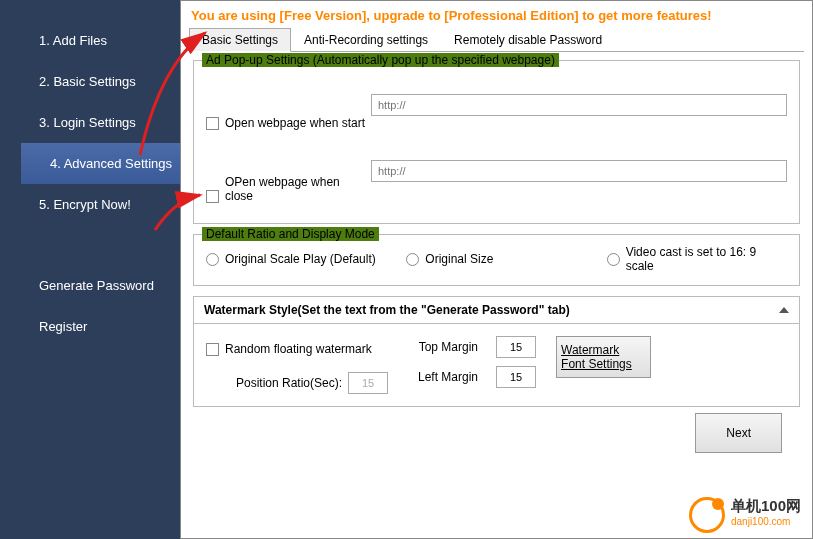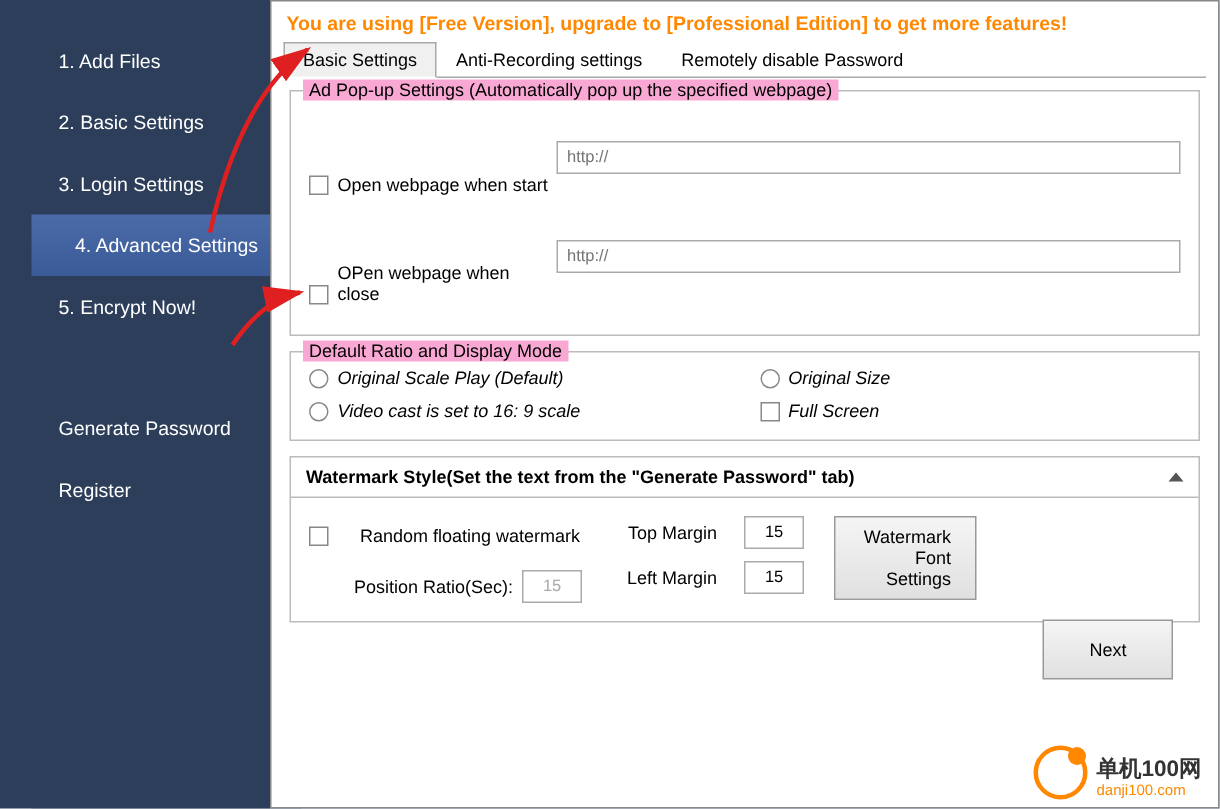--- a/index.html
+++ b/index.html
@@ -9,46 +9,46 @@
 .sidebar-item.active { background: linear-gradient(to bottom, #4a6ba8, #3a5a98); text-align: center; }
 .sidebar-item.active::after { content: ''; position: absolute; right: -1px; top: 50%; transform: translateY(-50%); width: 0; height: 0; border-top: 8px solid transparent; border-bottom: 8px solid transparent; border-right: 10px solid #fff; }
 .sidebar-gap { height: 40px; }
 .main { position: absolute; left: 180px; top: 0; width: 633px; height: 539px; background: #fff; border: 1px solid #888; }
 .banner { color: #ff8800; font-size: 13px; font-weight: bold; padding: 7px 10px 4px 10px; }
 .tabs { display: flex; border-bottom: 1px solid #aaa; margin: 0 8px; }
 .tab { font-size: 12px; padding: 4px 12px; border: 1px solid transparent; border-bottom: none; cursor: pointer; position: relative; top: 1px; }
 .tab.active { border: 1px solid #aaa; border-bottom: 1px solid #fff; background: #f0f0f0; }
 .content { padding: 8px 12px; }
 .fieldset { border: 1px solid #bbb; margin-bottom: 10px; padding: 10px 12px 12px 12px; position: relative; }
-.fieldset-title { position: absolute; top: -8px; left: 8px; background: #f9a8d4; padding: 0 4px; font-size: 12px; }
-.row { display: flex; align-items: center; margin: 6px 0; gap: 15px; }
+.fieldset-title { position: absolute; top: -8px; left: 8px; background: #4d7c0f; padding: 0 4px; font-size: 12px; }
+.row { display: flex; align-items: center; margin: 6px 0; }
 .checkbox { width: 13px; height: 13px; border: 1px solid #888; background: #fff; margin-right: 6px; flex-shrink: 0; }
 .radio { width: 13px; height: 13px; border: 1px solid #888; border-radius: 50%; background: #fff; margin-right: 6px; flex-shrink: 0; }
 .label { font-size: 12px; }
 .text-input { border: 1px solid #aaa; height: 22px; padding: 0 6px; font-size: 11px; color: #aaa; flex: 1; }
 .text-input.small { width: 40px; flex: none; text-align: center; color: #000; }
 .text-input.small.disabled { color: #aaa; }
 .popup-row { display: flex; align-items: center; margin: 8px 0; }
 .popup-label { width: 165px; display: flex; align-items: flex-end; margin-top: 37px; }
-.ratio-grid { display: grid; grid-template-columns: 1fr 1fr; gap: 8px 20px; font-style: italic; }
+.ratio-grid { display: grid; grid-template-columns: 1fr 1fr 1fr; gap: 8px 20px; }
 .ratio-cell { display: flex; align-items: center; }
 .accordion { border: 1px solid #bbb; }
 .accordion-header { display: flex; align-items: center; justify-content: space-between; padding: 6px 10px; font-size: 12px; font-weight: bold; border-bottom: 1px solid #bbb; cursor: pointer; }
 .accordion-arrow { width: 0; height: 0; border-left: 5px solid transparent; border-right: 5px solid transparent; border-bottom: 6px solid #555; }
 .accordion-body { padding: 12px; display: flex; gap: 20px; }
 .wm-left { display: flex; flex-direction: column; gap: 10px; }
 .wm-right { display: flex; flex-direction: column; gap: 8px; }
 .wm-field { display: flex; align-items: center; gap: 18px; justify-content: flex-end; }
 .wm-field .label { width: 70px; text-align: right; }
 .btn { background: linear-gradient(to bottom, #f5f5f5, #e0e0e0); border: 1px solid #999; padding: 6px 14px; font-size: 12px; cursor: pointer; }
 .btn.big { padding: 12px 30px; }
 .next-btn { position: absolute; right: 30px; bottom: 85px; }
-.wm-font-btn { width: 95px; text-align: right; padding: 6px 16px; }
+.wm-font-btn { width: 95px; text-align: left; padding: 6px 4px; text-decoration: underline; }
 .red-arrow { position: absolute; pointer-events: none; }
-.logo { position: absolute; right: 12px; bottom: 6px; display: flex; align-items: flex-end; gap: 6px; }
+.logo { position: absolute; right: 12px; bottom: 6px; display: flex; align-items: flex-start; gap: 6px; }
 .logo-circle { width: 36px; height: 36px; border-radius: 50%; border: 3px solid #ff8800; position: relative; }
 .logo-circle::before { content: ''; position: absolute; width: 12px; height: 12px; border-radius: 50%; background: #ff8800; right: -2px; top: -2px; }
 .logo-text { font-size: 15px; font-weight: bold; color: #333; }
 .logo-sub { font-size: 10px; color: #ff8800; }
 .pos-row { display: flex; align-items: center; gap: 6px; margin-left: 30px; }
 </style>
 </head>
 <body>
 
 <div class="sidebar">
@@ -95,24 +95,20 @@
           <div class="radio"></div>
           <span class="label">Original Scale Play (Default)</span>
         </div>
         <div class="ratio-cell">
           <div class="radio"></div>
           <span class="label">Original Size</span>
         </div>
         <div class="ratio-cell">
           <div class="radio"></div>
           <span class="label">Video cast is set to 16: 9 scale</span>
-        </div>
-        <div class="ratio-cell">
-          <div class="checkbox"></div>
-          <span class="label">Full Screen</span>
         </div>
       </div>
     </div>
 
     <div class="accordion">
       <div class="accordion-header">
         <span>Watermark Style(Set the text from the "Generate Password" tab)</span>
         <div class="accordion-arrow"></div>
       </div>
       <div class="accordion-body">

